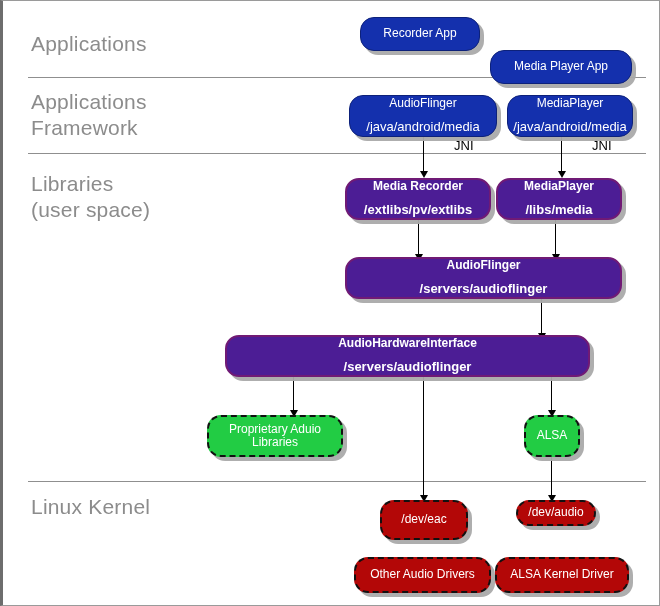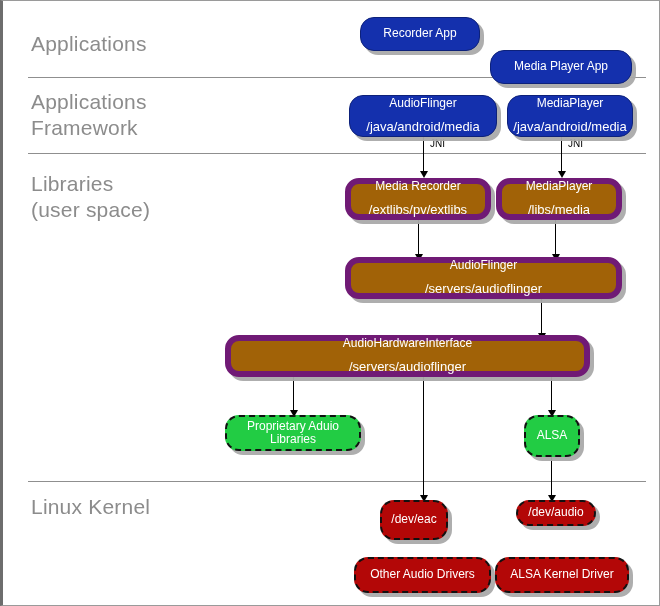--- a/index.html
+++ b/index.html
@@ -45,23 +45,24 @@
   }
   .arrowhead {
     position: absolute;
     width: 0; height: 0;
     border-left: 4px solid transparent;
     border-right: 4px solid transparent;
     border-top: 7px solid #000000;
   }
   .jni-label {
     position: absolute;
-    font-size: 10px;
+    font-size: 13px;
     color: #000000;
     font-family: "Liberation Sans", sans-serif;
+    margin-left: 24px;
   }
 
   
   .node {
     position: absolute;
     box-sizing: border-box;
     border-radius: 14px;
     display: flex;
     flex-direction: column;
     align-items: center;
@@ -74,21 +75,21 @@
   .node .title {
     font-size: 12px;
   }
   .node .sub {
     font-size: 13px;
     margin-top: 10px;
   }
   .node.big .title { font-size: 12px; }
 
   .blue  { background: #1430ad; border: 1px solid #0d217a; }
-  .green { background: #a16207; border: 6px solid #701a75; }
+  .green { background: #4c1d95; border: 2px solid #701a75; font-weight: bold; }
   .green-dash { background: #22cc44; border: 2px dashed #111111; }
   .red-dash { background: #b30707; border: 2px dashed #111111; }
 </style>
 </head>
 <body>
 
 <div id="stage">
 
   <div class="sep" style="left:25px; top:76px;  width:618px;"></div>
   <div class="sep" style="left:25px; top:152px; width:618px;"></div>
@@ -164,30 +165,30 @@
   <div class="node green big" style="left:342px; top:256px; width:277px; height:42px;">
     <span class="title">AudioFlinger</span>
     <span class="sub">/servers/audioflinger</span>
   </div>
 
   <div class="node green big" style="left:222px; top:334px; width:365px; height:42px;">
     <span class="title">AudioHardwareInterface</span>
     <span class="sub">/servers/audioflinger</span>
   </div>
 
-  <div class="node green-dash" style="left:222px; top:414px; width:136px; height:36px;">
+  <div class="node green-dash" style="left:204px; top:414px; width:136px; height:42px;">
     <span class="title">Proprietary Aduio</span>
     <span class="title">Libraries</span>
   </div>
 
   <div class="node green-dash" style="left:521px; top:414px; width:56px; height:42px;">
     <span class="title">ALSA</span>
   </div>
 
-  <div class="node red-dash" style="left:377px; top:499px; width:68px; height:40px;">
+  <div class="node red-dash" style="left:377px; top:499px; width:88px; height:40px;">
     <span class="title">/dev/eac</span>
   </div>
 
   <div class="node red-dash" style="left:513px; top:499px; width:80px; height:26px;">
     <span class="title">/dev/audio</span>
   </div>
 
   <div class="node red-dash" style="left:351px; top:556px; width:137px; height:36px;">
     <span class="title">Other Audio Drivers</span>
   </div>

